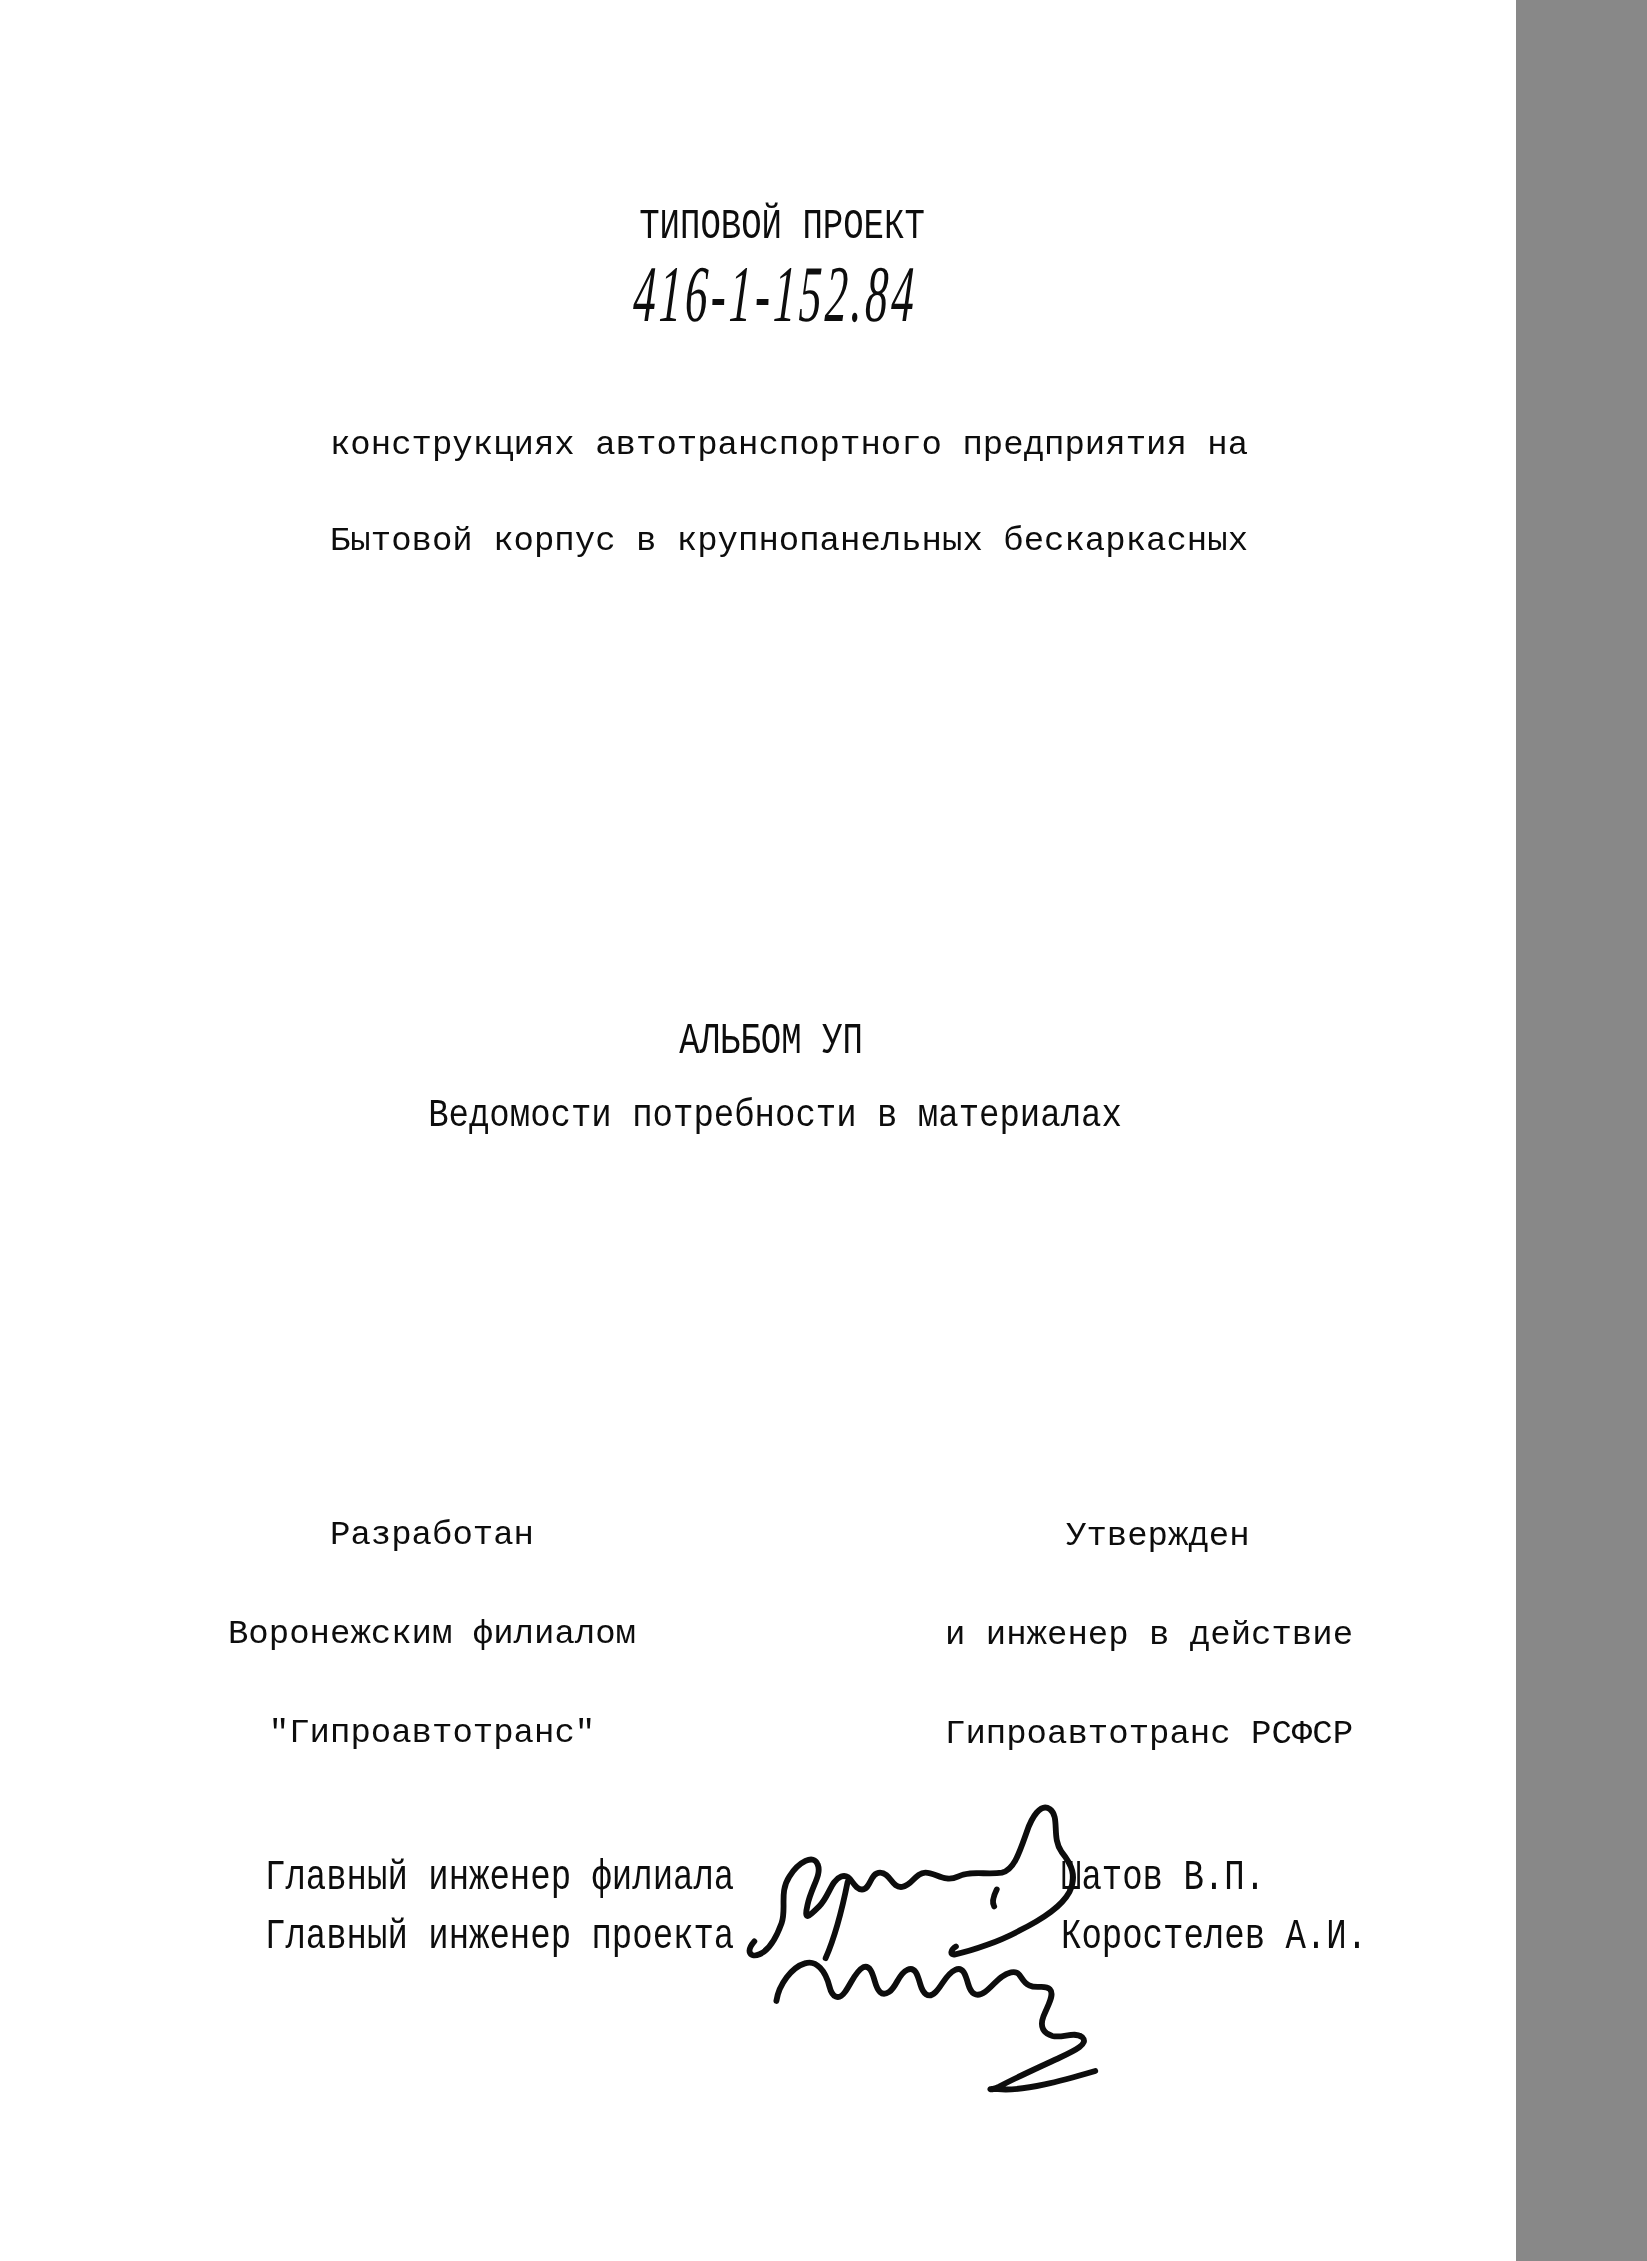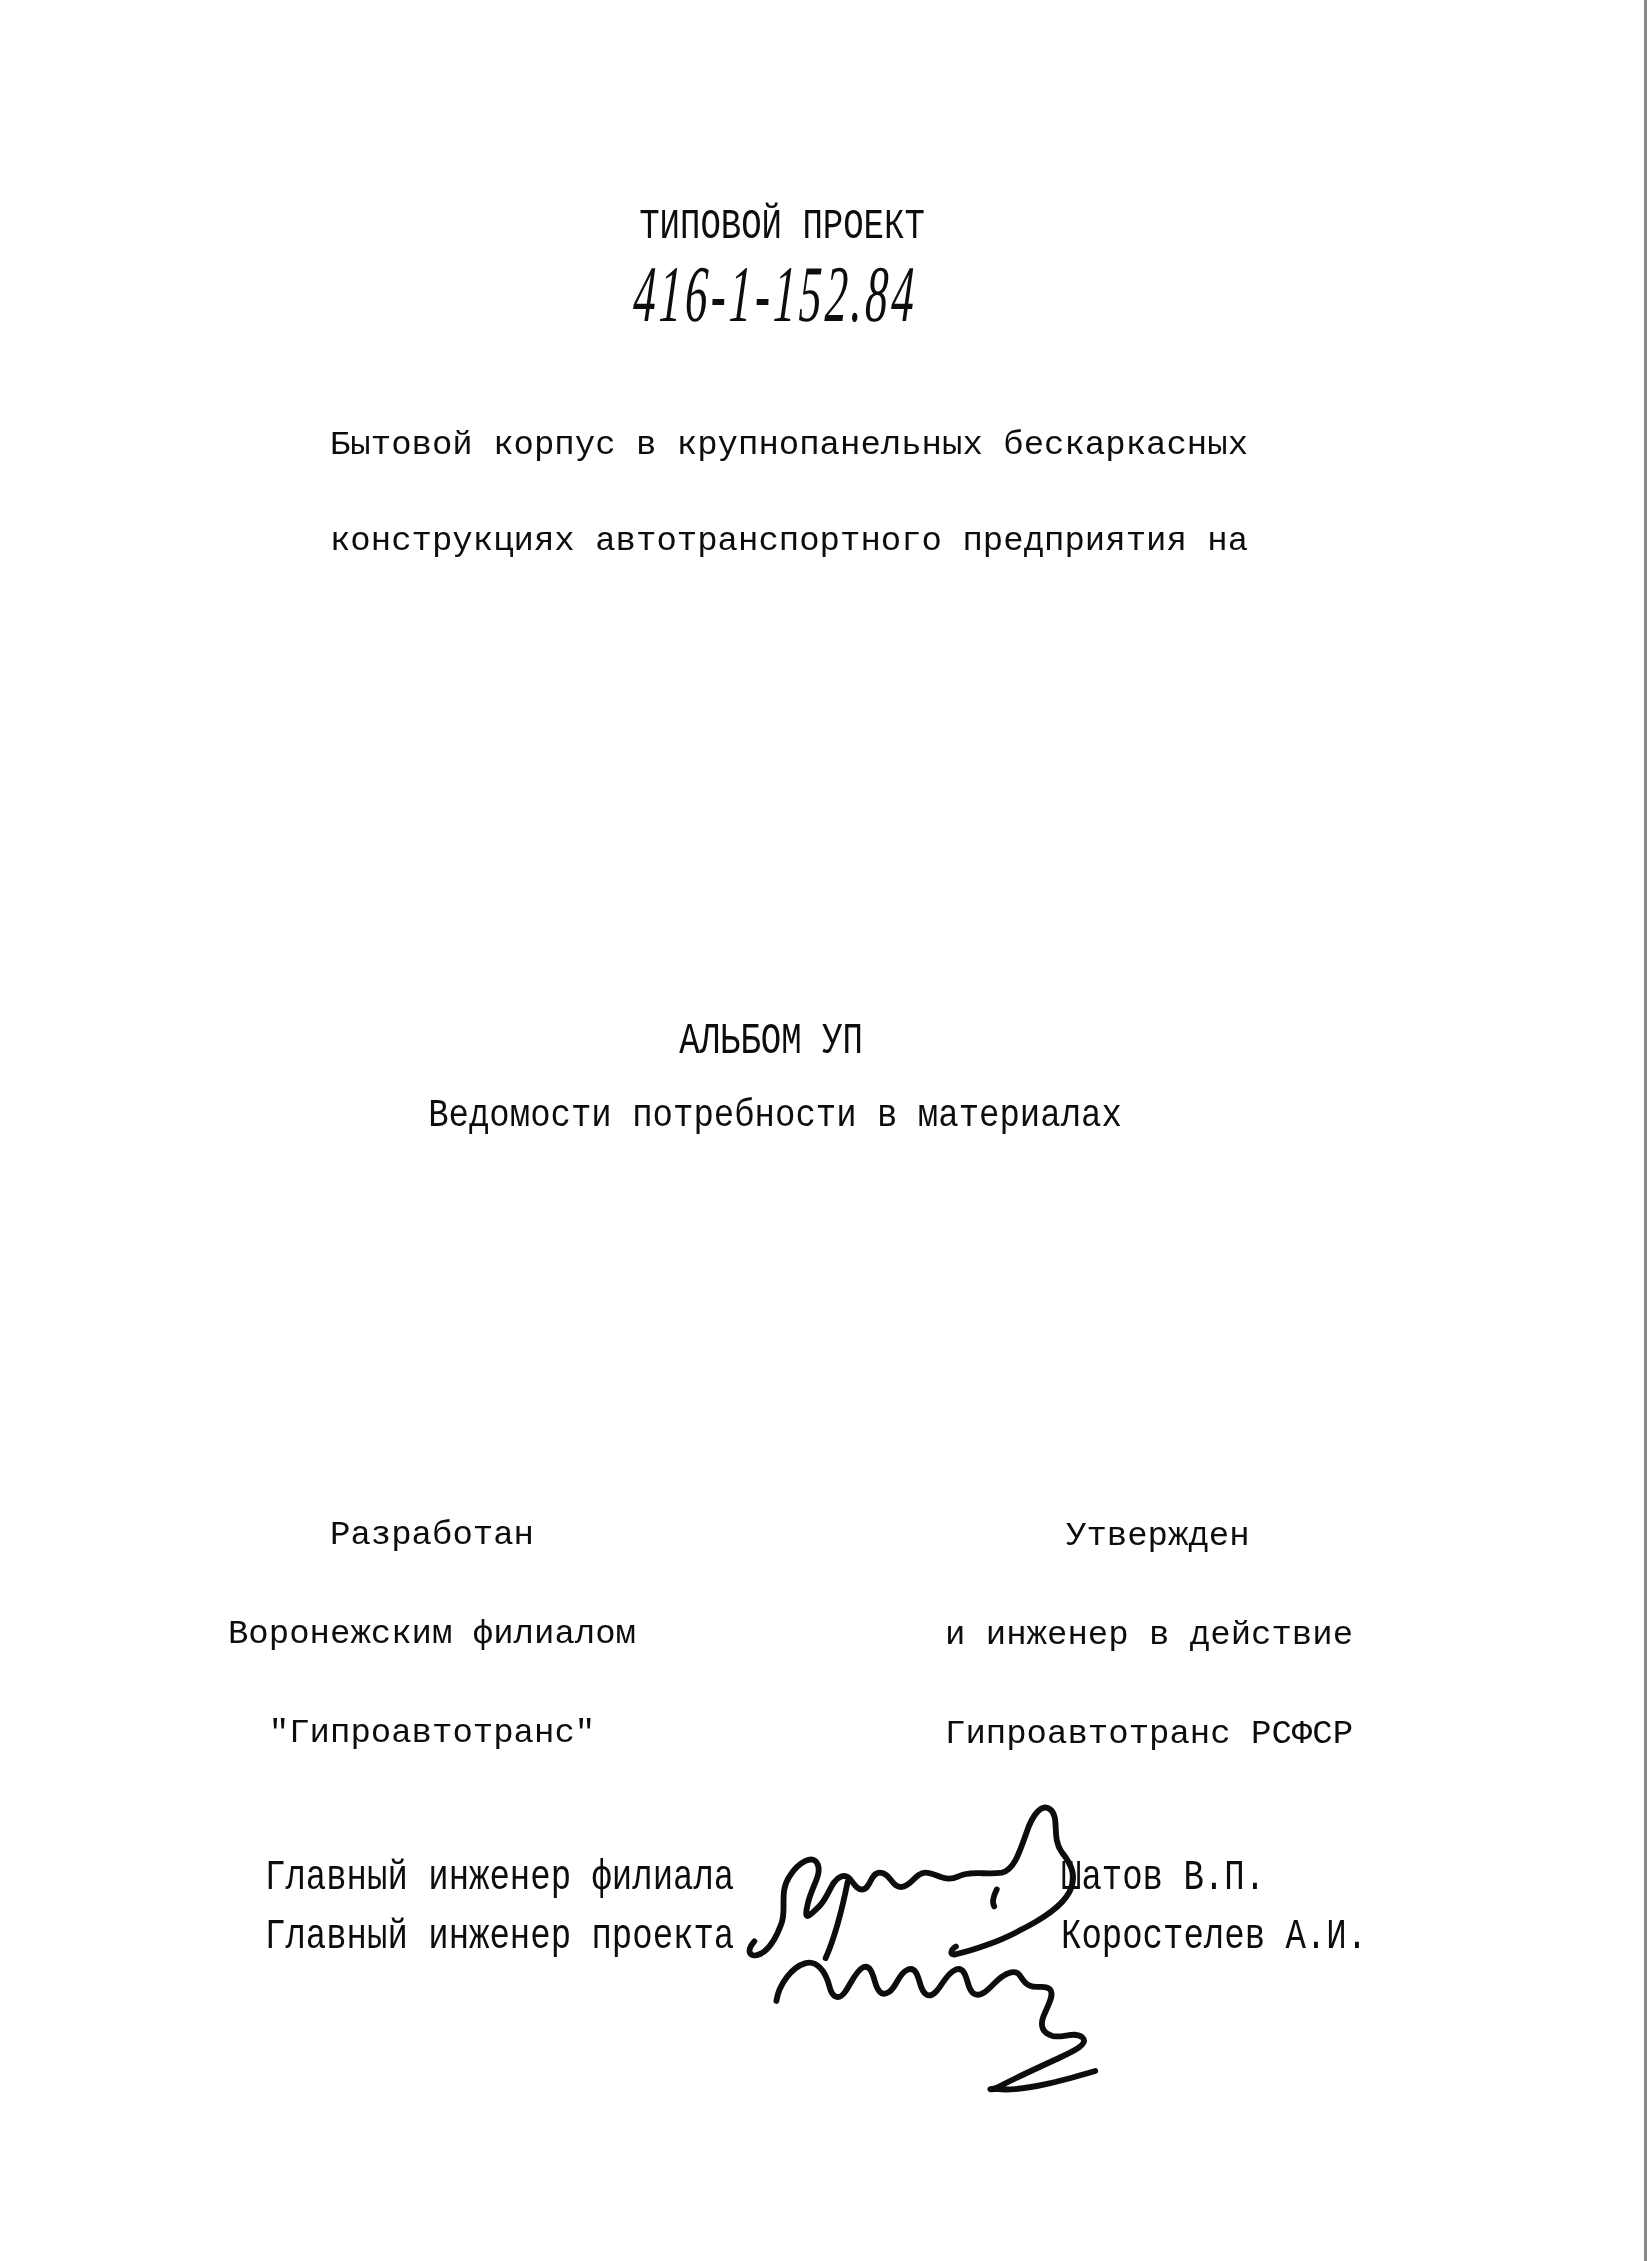--- a/index.html
+++ b/index.html
@@ -1,19 +1,19 @@
 <!DOCTYPE html>
 <html style="--ink: #0d0d0d; --paper: #ffffff;font-size:10.4px"><head>
 <meta charset="utf-8">
 <style>
   :root { --ink: #0d0d0d; --paper: #ffffff; }
   html, body { margin: 0; padding: 0; background: #888; }
   .page {
     position: relative;
-    width: 1644px;
+    width: 1516px;
     height: 2261px;
     background: var(--paper);
     overflow: hidden;
     font-family: "Liberation Mono", "DejaVu Sans Mono", monospace;
     color: var(--ink);
   }
   .tw {
     position: absolute;
     white-space: pre;
     font-size: 34px;
@@ -86,22 +86,22 @@
 </head>
 <body>
 
 <div class="page">
 
   <div class="tw centered title-line">ТИПОВОЙ ПРОЕКТ</div>
 
   <div class="project-number">416-1-152.84</div>
 
   <div class="tw centered description">
+    <div>конструкциях автотранспортного предприятия на</div>
     <div>Бытовой корпус в крупнопанельных бескаркасных</div>
-    <div>конструкциях автотранспортного предприятия на</div>
   </div>
 
   <div class="tw centered album-title">АЛЬБОМ УП</div>
 
   <div class="tw centered album-subtitle">Ведомости потребности в материалах</div>
 
   <div class="tw centered developer-block">
     <div>Разработан</div>
     <div>Воронежским филиалом</div>
     <div>"Гипроавтотранс"</div>

